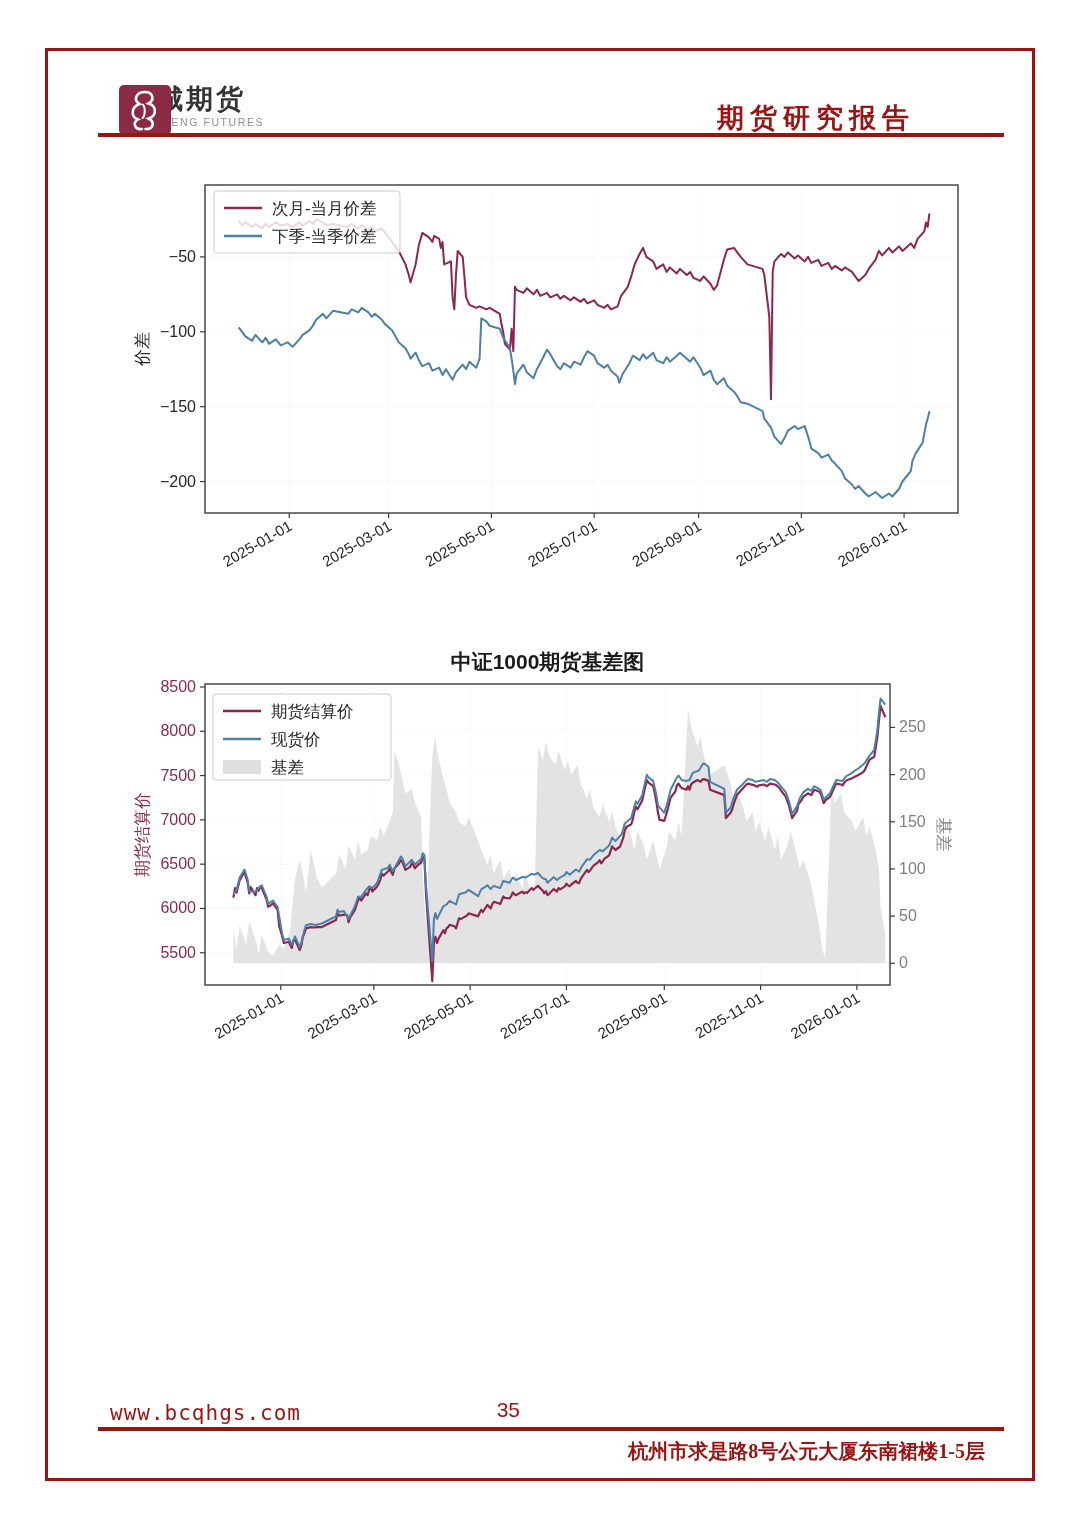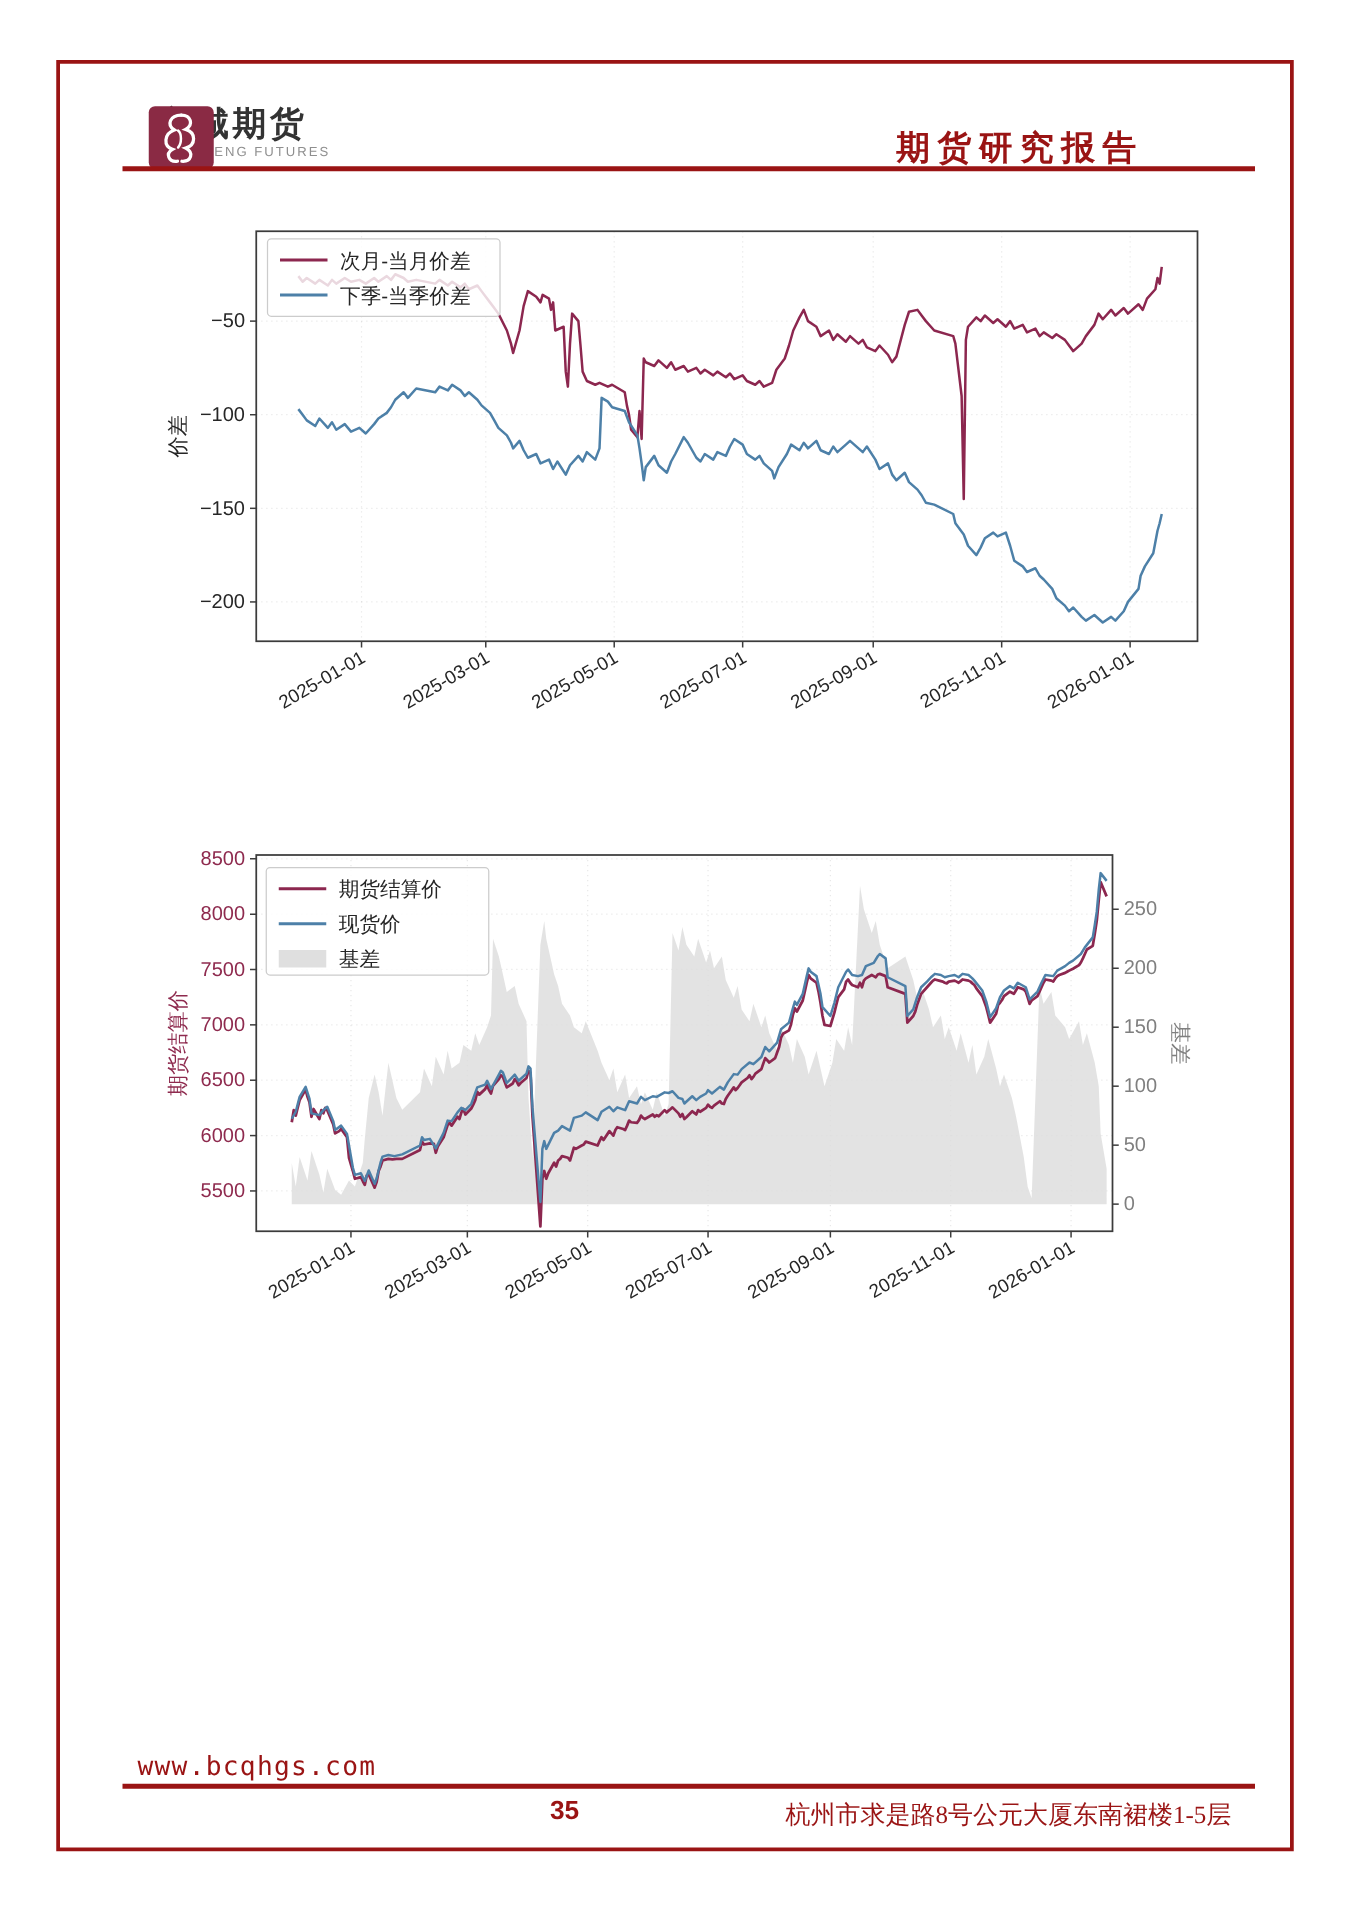--- a/index.html
+++ b/index.html
@@ -22,24 +22,24 @@
   
   .chart-title{position:absolute;text-align:center;font-size:21px;font-weight:600;color:#1a1a1a;}
   .chart-title-1{left:83px;width:997px;top:147px;}
   .chart-title-2{left:15px;width:1065px;top:648px;}
   svg{position:absolute;left:0;}
   svg text{font-family:"Liberation Sans","DejaVu Sans",sans-serif;}
   #c1{top:140px;} #c2{top:635px;}
   
   .footer-website{position:absolute;left:110px;top:1401px;font-size:21px;font-weight:400;color:#9a1414;
         font-family:"DejaVu Sans Mono","Liberation Mono",monospace;letter-spacing:1px;}
-  .footer-page{position:absolute;left:440px;width:80px;text-align:left;top:1437px;font-size:21px;
-        font-weight:700;color:#9a1414;}
+  .footer-page{position:absolute;left:440px;width:80px;text-align:right;top:1398px;font-size:21px;
+        font-weight:400;color:#9a1414;}
   .footer-address{position:absolute;right:95px;top:1438px;font-size:20px;color:#9a1414;
-        font-family:"Liberation Serif","DejaVu Serif",serif;font-weight:400;}
+        font-family:"Liberation Serif","DejaVu Serif",serif;font-weight:700;}
 </style>
 </head>
 <body>
 
 <div class="page">
   <div class="page-border"></div>
 
   <div class="logo">
     <svg class="logo-mark" viewBox="0 0 54 52">
       <rect x="1" y="1" width="52" height="50" rx="5" fill="#8a2a44"></rect>
@@ -48,20 +48,21 @@
       <path d="M24.5 20.5 C27.5 22.5 27.5 31 24.5 34" fill="none" stroke="#ffffff" stroke-width="2" stroke-linecap="round"></path>
     </svg>
     <div class="logo-text">
       <div class="logo-cn">宝城期货</div>
       <div class="logo-en">BAOCHENG FUTURES</div>
     </div>
   </div>
   <div class="report-label">期货研究报告</div>
   <div class="rule rule-header"></div>
 
+  <div class="chart-title chart-title-2">中证1000期货基差图</div>
 
   <svg id="c1" width="1080" height="468">
       <g stroke="rgba(0,0,0,0.09)" stroke-dasharray="1 3" stroke-width="1">
         <line x1="205" y1="116.89041095890411" x2="958" y2="116.89041095890411"></line>
         <line x1="205" y1="191.77625570776254" x2="958" y2="191.77625570776254"></line>
         <line x1="205" y1="266.66210045662103" x2="958" y2="266.66210045662103"></line>
         <line x1="205" y1="341.54794520547944" x2="958" y2="341.54794520547944"></line>
         <line x1="289.2281879194631" y1="45" x2="289.2281879194631" y2="373"></line>
         <line x1="388.6174496644295" y1="45" x2="388.6174496644295" y2="373"></line>
         <line x1="491.37583892617454" y1="45" x2="491.37583892617454" y2="373"></line>

